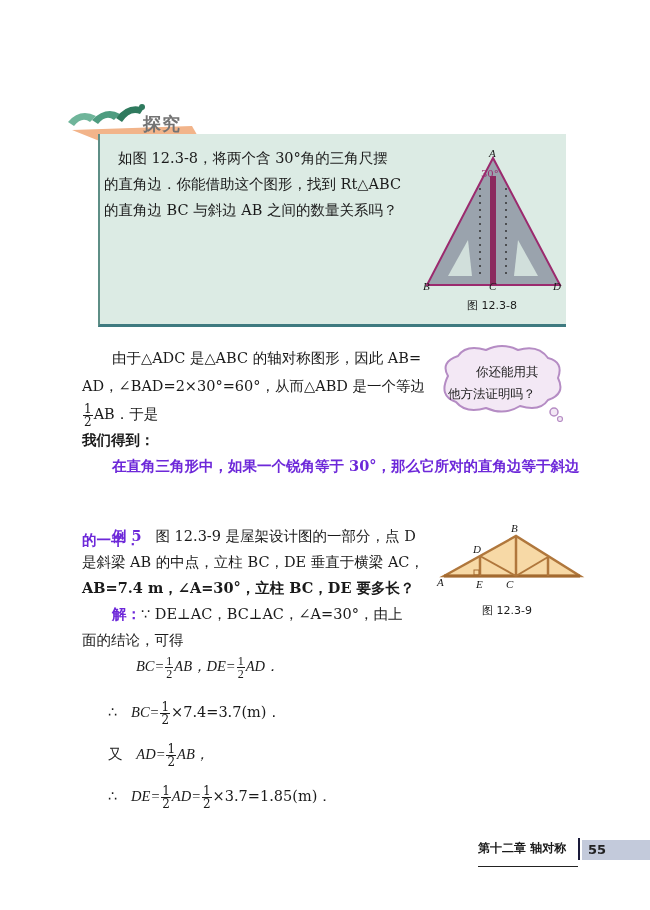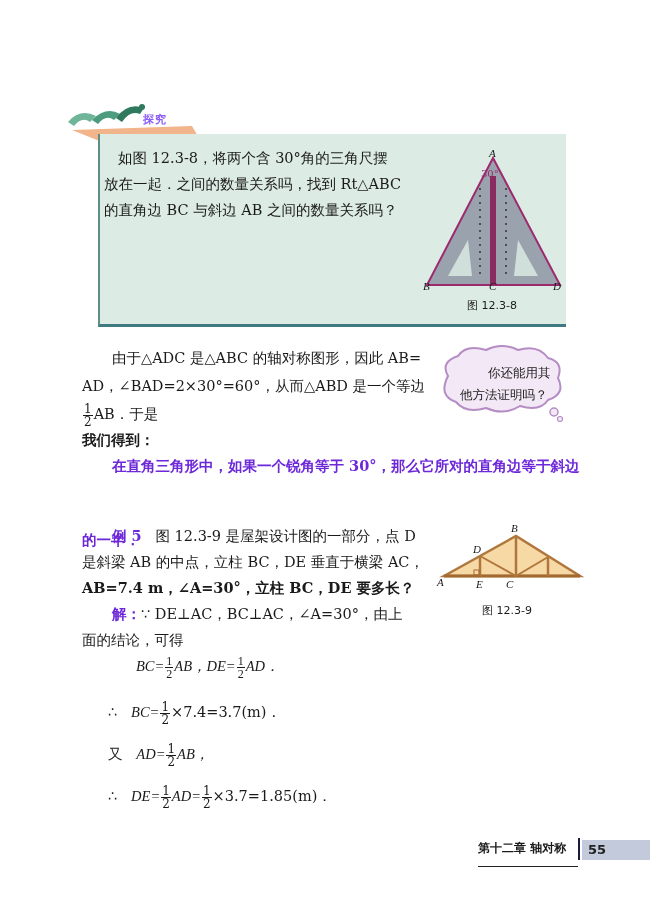--- a/index.html
+++ b/index.html
@@ -11,30 +11,30 @@
   .txt { font-size: 14.5px; line-height: 28px; white-space: nowrap; }
   .it { font-style: italic; font-family: "Liberation Serif", "DejaVu Serif", serif; }
 
   
   #explore-box {
     left: 98px; top: 134px; width: 466px; height: 190px;
     background: #dcebe4; border-left: 2px solid #5e8e86; border-bottom: 3px solid #3f7a80;
   }
   #explore-banner { left: 62px; top: 100px; width: 140px; height: 42px; }
   #explore-label {
-    left: 143px; top: 112px; font-size: 11px; font-weight: bold; color: #8b5cf6;
+    left: 143px; top: 112px; font-size: 18px; font-weight: bold; color: #737373;
     font-family: "DejaVu Sans", sans-serif; letter-spacing: 1px;
   }
 
   .frac { display: inline-block; vertical-align: middle; text-align: center; font-size: 12px; line-height: 12px; margin: 0 1px; font-style: normal; }
   .frac span { display: block; }
   .frac .num { border-bottom: 1px solid #1a1a1a; padding: 0 1px; }
 
   #cloud { left: 436px; top: 342px; width: 130px; height: 80px; }
-  #cloud-text { left: 460px; top: 362px; font-size: 12.5px; line-height: 22px; font-family: Liberation Sans, sans-serif; }
+  #cloud-text { left: 448px; top: 362px; font-size: 12.5px; line-height: 22px; font-family: Liberation Mono, monospace; }
 
   .blue { color: #6d28d9; }
   .bold { font-weight: bold; }
 
   #footer-chapter {
     left: 478px; top: 840px; font-size: 12px; font-weight: bold; font-family: "DejaVu Sans", sans-serif;
     border-bottom: 1.5px solid #222; padding-bottom: 9px; width: 100px;
   }
   #footer-sep { left: 578px; top: 838px; width: 2px; height: 22px; background: #1a1a3a; }
   #footer-page {
@@ -51,21 +51,21 @@
   <path d="M6,22 Q18,8 34,16 L28,22 Q20,16 12,26 Z" fill="#6fb59a"></path>
   <path d="M30,20 Q44,6 58,14 L52,20 Q44,14 36,24 Z" fill="#4e9c80"></path>
   <path d="M54,18 Q66,2 82,8 L78,14 Q68,10 60,22 Z" fill="#2f7a5e"></path>
   <circle cx="80" cy="7" r="3" fill="#2f7a5e"></circle>
 </svg>
 <div id="explore-label" class="abs">探究</div>
 
 <div id="explore-box" class="abs"></div>
 
 <div class="abs txt" style="left:118px; top:144px;">如图 12.3-8，将两个含 30°角的三角尺摆</div>
-<div class="abs txt" style="left:104px; top:170px;">放在一起．之间的数量关系吗，找到 Rt△ABC</div>
+<div class="abs txt" style="left:104px; top:170px;">的直角边．你能借助这个图形，找到 Rt△ABC</div>
 <div class="abs txt" style="left:104px; top:196px;">的直角边 BC 与斜边 AB 之间的数量关系吗？</div>
 
 <svg class="abs" style="left:420px; top:148px;" width="150" height="150" viewBox="0 0 150 150">
   <polygon points="73,10 7,137 140,137" fill="#9aa3ad" stroke="#9b2a6e" stroke-width="2"></polygon>
   <polygon points="28,128 48,92 52,128" fill="#d7e6e0" opacity="0.9"></polygon>
   <polygon points="118,128 98,92 94,128" fill="#d7e6e0" opacity="0.9"></polygon>
   <rect x="70" y="28" width="6" height="109" fill="#8b2a5e"></rect>
   <line x1="60" y1="40" x2="60" y2="130" stroke="#333" stroke-dasharray="2,5" stroke-width="1.5"></line>
   <line x1="86" y1="40" x2="86" y2="130" stroke="#333" stroke-dasharray="2,5" stroke-width="1.5"></line>
 </svg>

